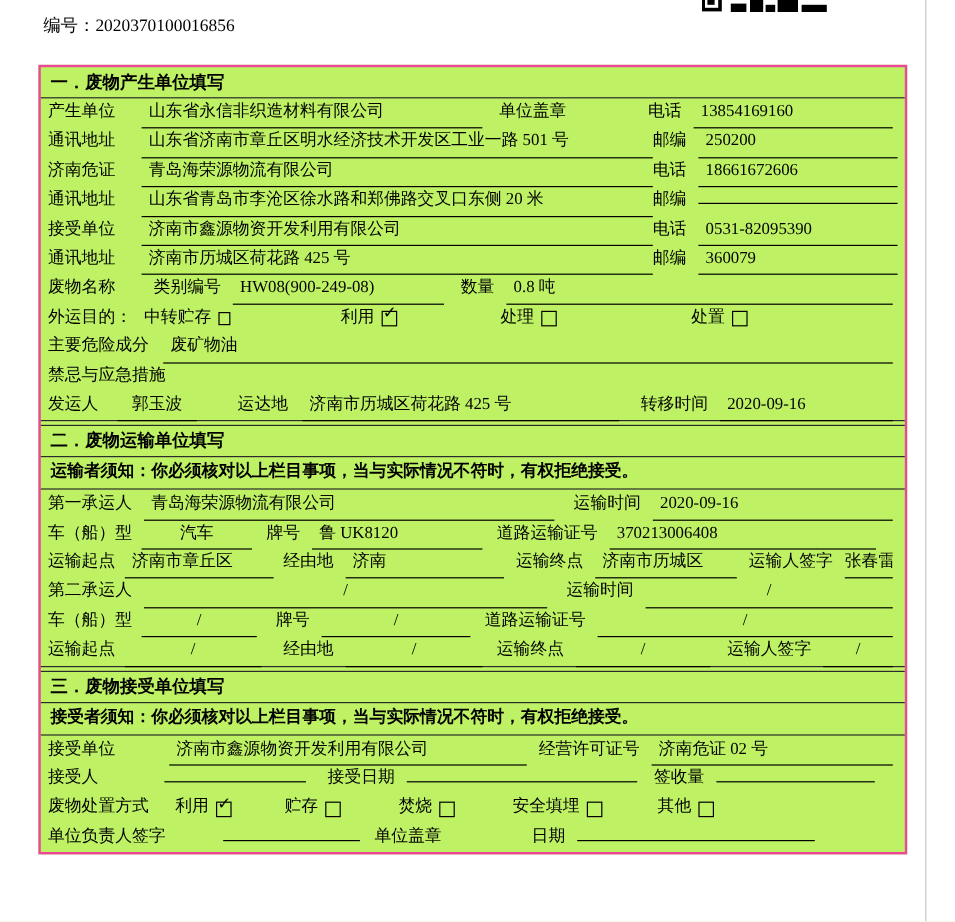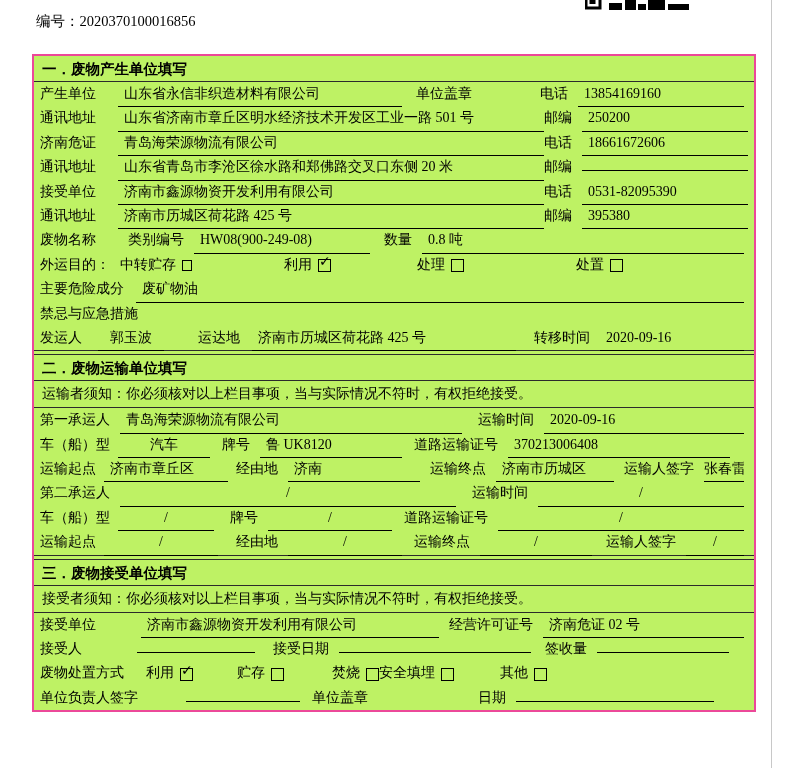--- a/index.html
+++ b/index.html
@@ -23,21 +23,21 @@
     border:2px solid #ec4899;background:#bef264;
   }
   .sec-head{
     font-family:"Liberation Sans","DejaVu Sans",sans-serif;
     font-weight:bold;font-size:14.5px;line-height:24px;height:24px;
     padding:1px 8px 0 8px;border-bottom:1.5px solid #2b2b2b;white-space:nowrap;
   }
   .divider{height:3px;border-top:1.5px solid #2b2b2b;border-bottom:1.5px solid #2b2b2b;}
   .notice{
     font-size:14px;line-height:26px;height:26px;padding:0 8px;
-    border-bottom:1.5px solid #2b2b2b;white-space:nowrap;
+    border-bottom:1.5px solid #2b2b2b;white-space:nowrap;font-weight:bold;
   }
   .row{
     display:flex;align-items:baseline;height:24.4px;line-height:24.4px;
     padding:0 10px 0 6px;font-size:14px;white-space:nowrap;
   }
   .lbl{flex:none;margin-right:8px;}
   .u{
     flex:none;border-bottom:1px solid #000;padding:0 0 0 6px;
     overflow:hidden;min-height:1px;
   }
@@ -112,21 +112,21 @@
     <span class="lbl" style="width:70px">接受单位</span>
     <span class="u" style="width:420px">济南市鑫源物资开发利用有限公司</span>
     <span class="right-lbl">电话</span>
     <span class="u" style="width:160px">0531-82095390</span>
   </div>
 
   <div class="row">
     <span class="lbl" style="width:70px">通讯地址</span>
     <span class="u" style="width:420px">济南市历城区荷花路 425 号</span>
     <span class="right-lbl">邮编</span>
-    <span class="u" style="width:160px">395380</span>
+    <span class="u" style="width:160px">360079</span>
   </div>
 
   <div class="row">
     <span class="lbl" style="width:70px">废物名称</span>
     <span class="lbl" style="margin-left:10px;margin-right:10px">类别编号</span>
     <span class="u" style="width:170px">HW08(900-249-08)</span>
     <span class="lbl" style="margin-left:14px;margin-right:10px">数量</span>
     <span class="u grow">0.8 吨</span>
   </div>
 
@@ -257,34 +257,34 @@
         <span class="cb" data-checked="true"></span>
       </span>
     <span class="cbi" style="margin-left:44px">
         <span>贮存</span>
         <span class="cb" data-checked="false"></span>
       </span>
     <span class="cbi" style="margin-left:48px">
         <span>焚烧</span>
         <span class="cb" data-checked="false"></span>
       </span>
-    <span class="cbi" style="">
+    <span class="cbi" style="margin-left:48px">
         <span>安全填埋</span>
         <span class="cb" data-checked="false"></span>
       </span>
     <span class="cbi" style="margin-left:46px">
         <span>其他</span>
         <span class="cb" data-checked="false"></span>
       </span>
   </div>
 
   <div class="row">
     <span class="lbl" style="margin-right:48px">单位负责人签字</span>
     <span class="u" style="width:108px"></span>
     <span class="lbl" style="margin-left:12px">单位盖章</span>
-    <span class="lbl" style="margin-left:102px;margin-right:10px">日期</span>
+    <span class="lbl" style="margin-left:67px;margin-right:10px">日期</span>
     <span class="u" style="width:192px"></span>
     <span class="sp"></span>
   </div>
 
 </div>
 
 <div class="footer-line"><span>打印时间：</span><span>2020-09-16 10:49:51</span></div>
 
 </body></html>

